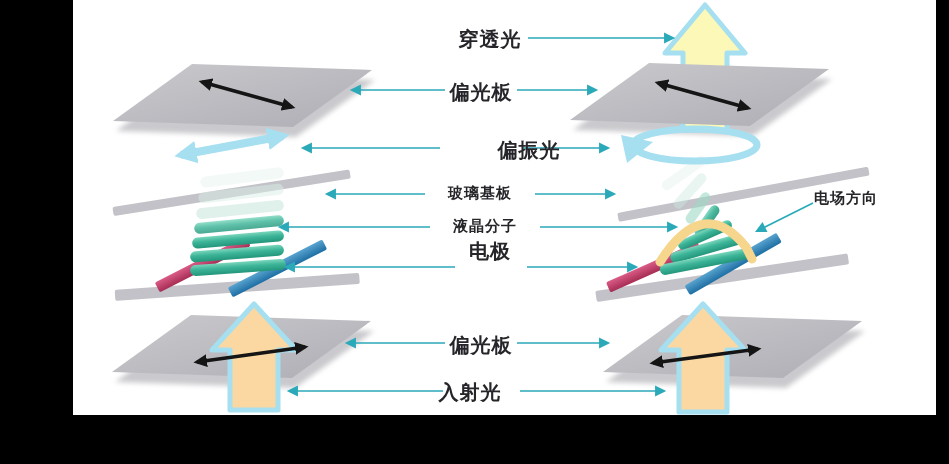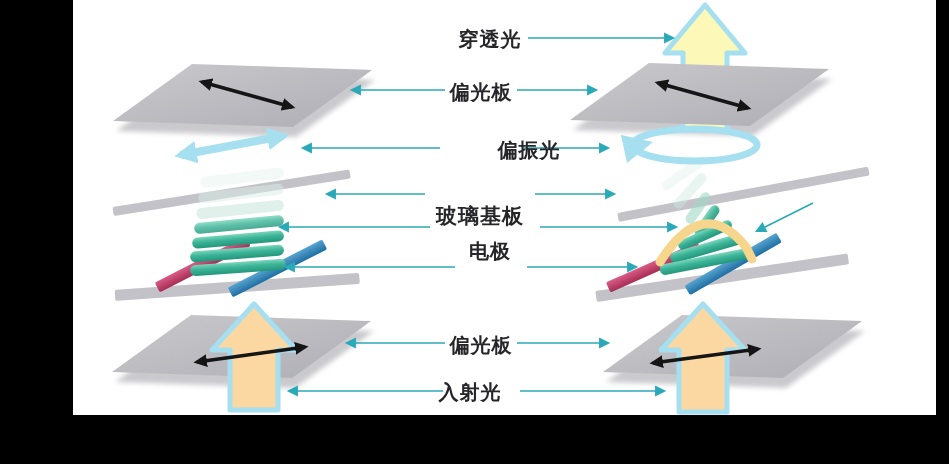--- a/index.html
+++ b/index.html
@@ -2,21 +2,21 @@
 <html><head>
 <meta charset="utf-8">
 <style>
   html,body{margin:0;padding:0;background:#000;}
   body{width:949px;height:464px;position:relative;overflow:hidden;
        font-family:"DejaVu Sans",sans-serif;}
   .panel{position:absolute;left:73px;top:0;width:863px;height:415px;background:#fff;}
   .panel svg{position:absolute;left:0;top:0;}
   .lbl{position:absolute;transform:translateX(-50%);white-space:nowrap;
        font-size:20px;font-weight:bold;color:#26262a;letter-spacing:1px;}
-  .lbl.small{font-size:21px;margin-top:18px;}
+  .lbl.small{font-size:15px;}
 </style>
 </head>
 <body>
 
 <div class="panel">
 
   <svg width="843" height="415" viewBox="0 0 843 415">
     <defs>
       <linearGradient id="plateG" x1="0" y1="0" x2="1" y2="1">
         <stop offset="0" stop-color="#c9c9cd"></stop>
@@ -139,16 +139,18 @@
       <line x1="370" y1="391" x2="216" y2="391" marker-end="url(#tealM)"></line>
       <line x1="447" y1="391" x2="591" y2="391" marker-end="url(#tealM)"></line>
       <line x1="740" y1="203" x2="684" y2="231" marker-end="url(#tealM)"></line>
     </g>
   </svg>
 
   <div class="lbl" style="left:417px;top:26px;">穿透光</div>
   <div class="lbl" style="left:408px;top:79px;">偏光板</div>
   <div class="lbl" style="left:408px;top:137px;margin-left:48px;">偏振光</div>
   <div class="lbl small" style="left:407px;top:184px;">玻璃基板</div>
+  <div class="lbl small" style="left:412px;top:217px;">液晶分子</div>
   <div class="lbl" style="left:417px;top:238px;">电极</div>
   <div class="lbl" style="left:408px;top:332px;">偏光板</div>
   <div class="lbl" style="left:397px;top:379px;">入射光</div>
+  <div class="lbl small" style="left:773px;top:189px;">电场方向</div>
 </div>
 
 </body></html>

